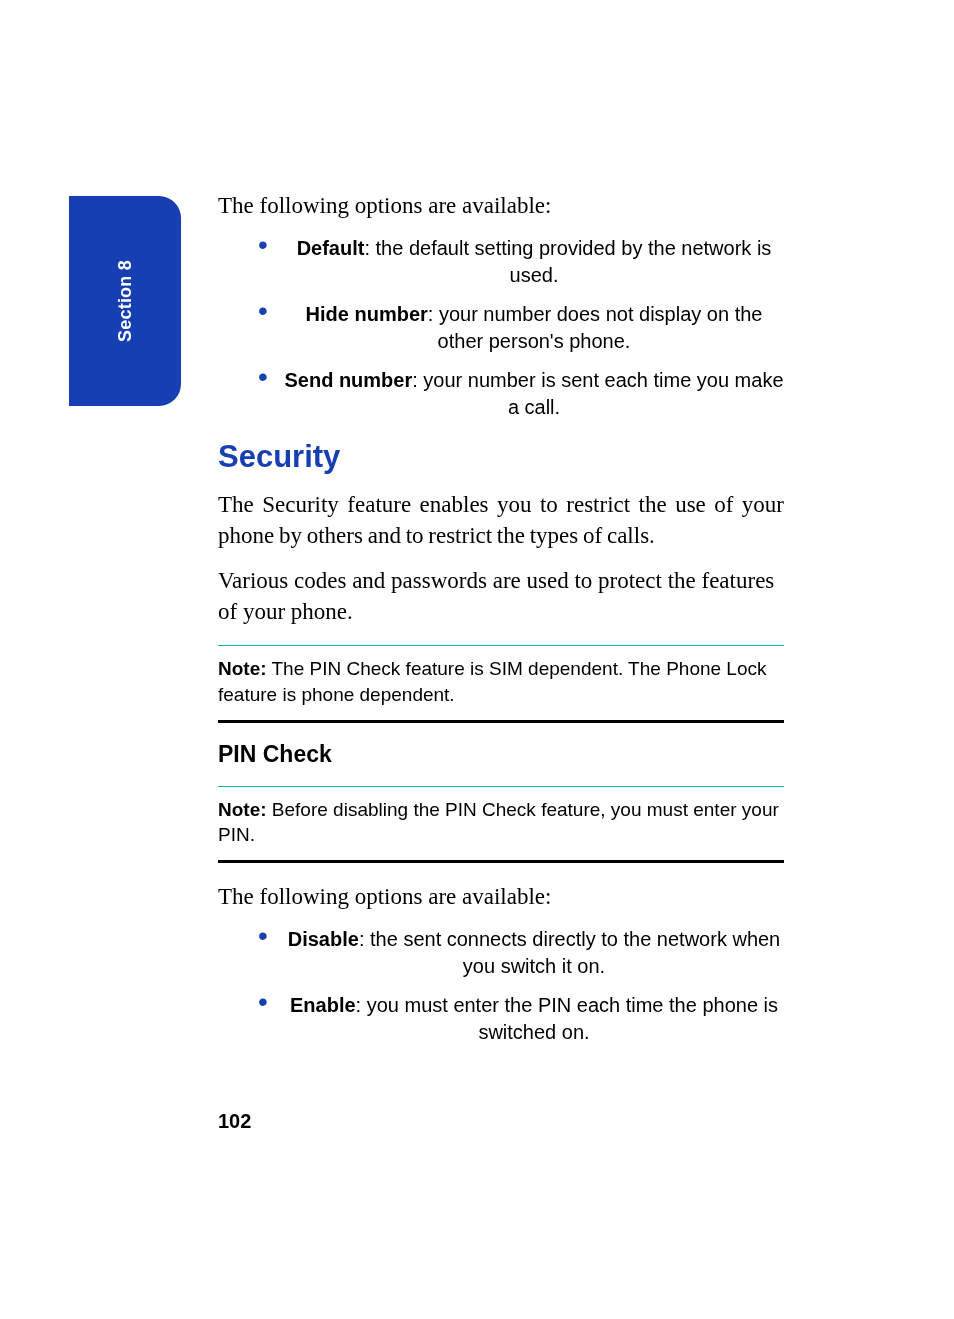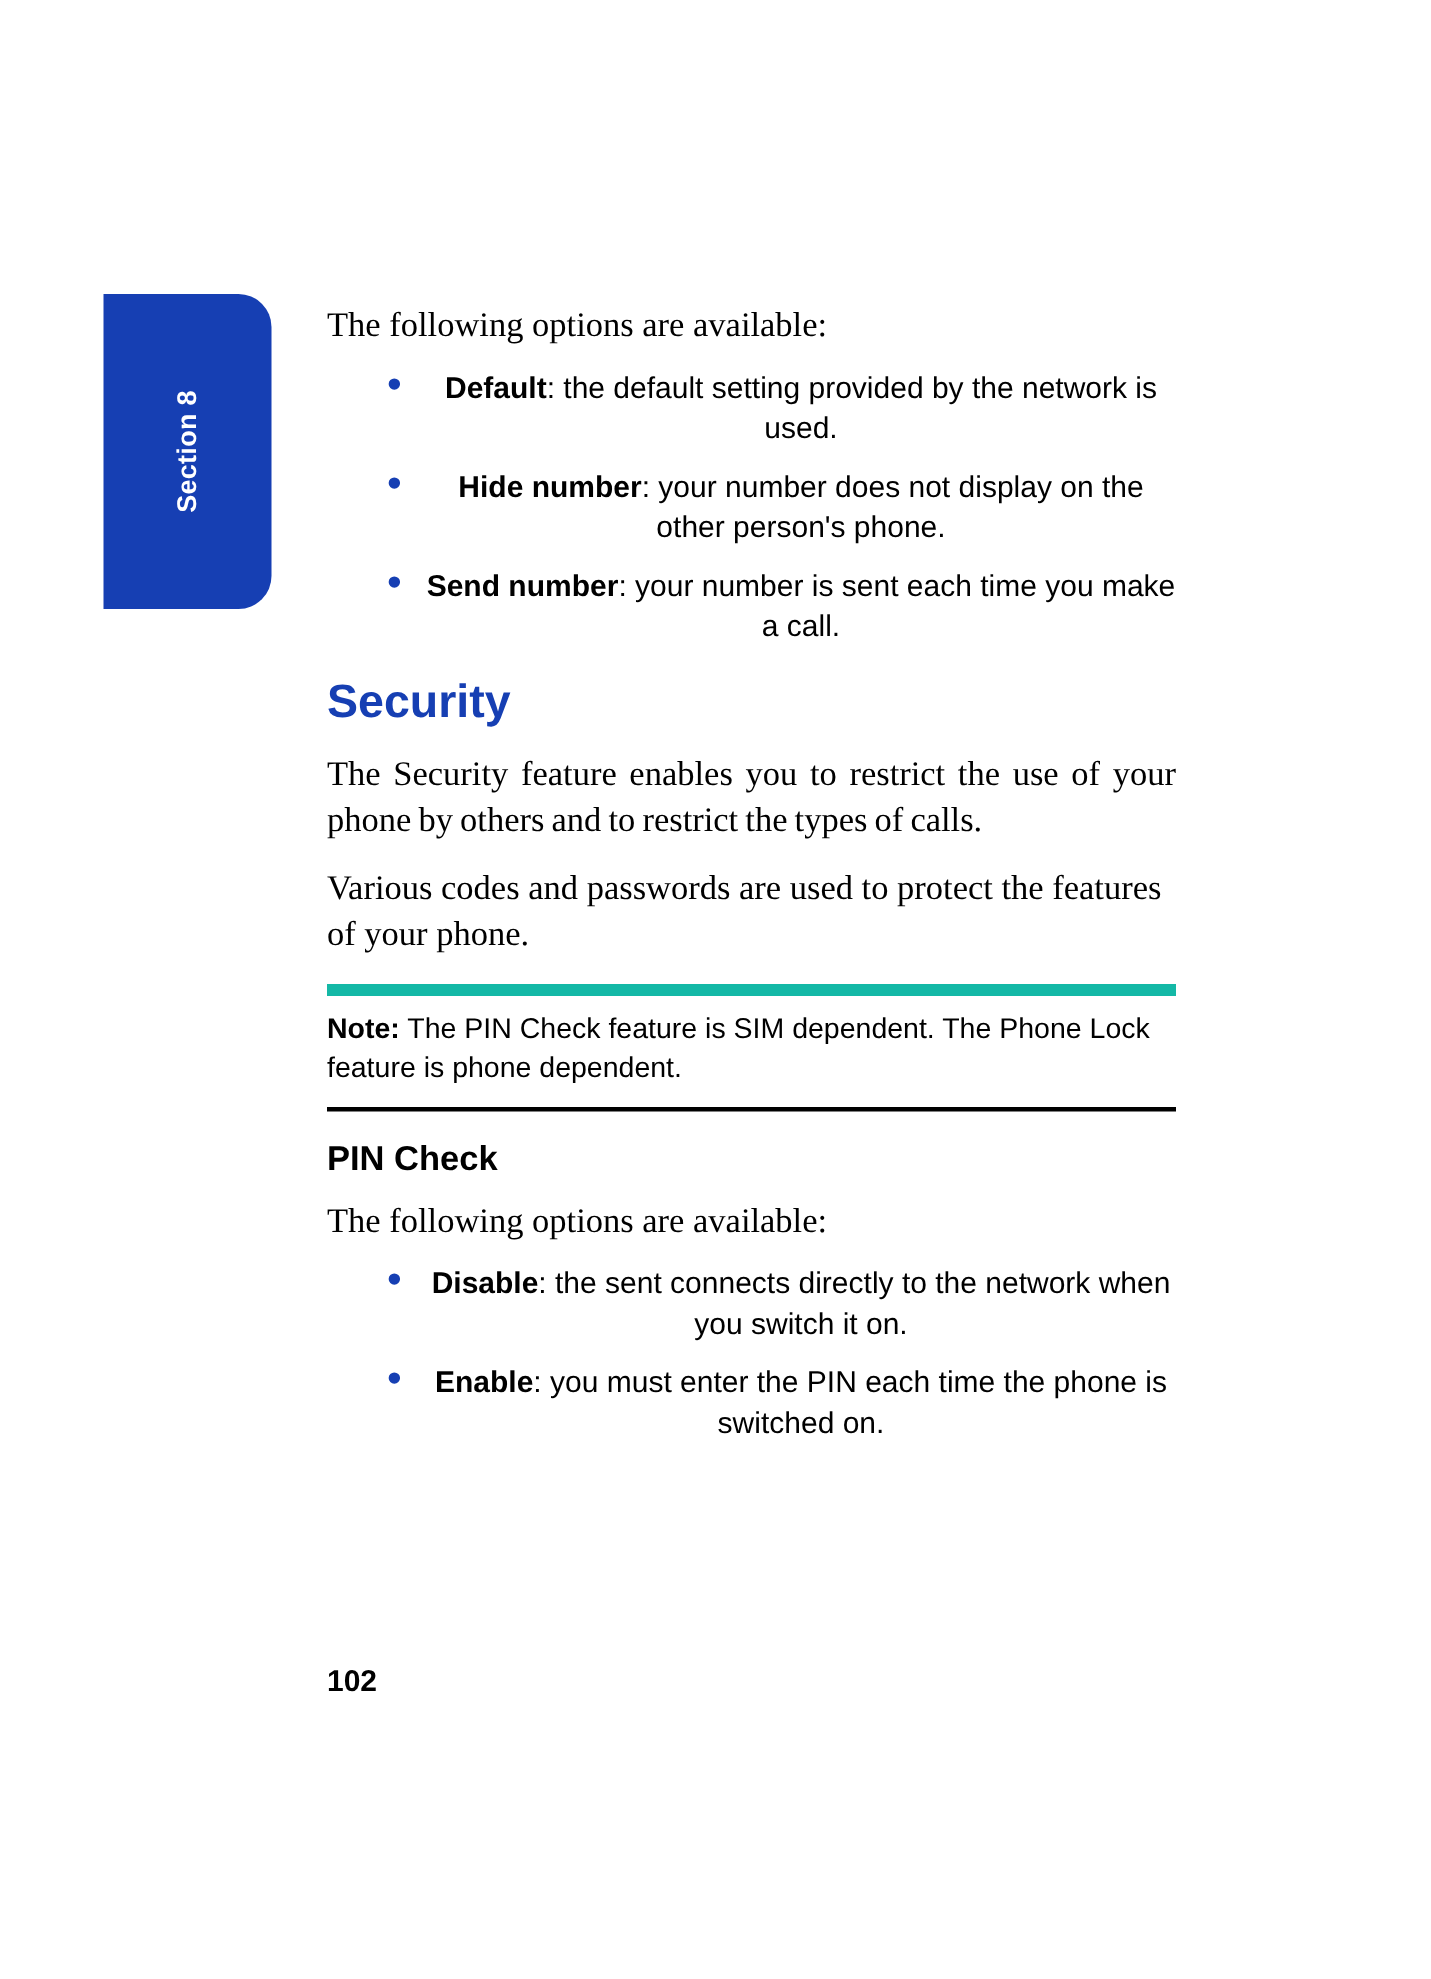--- a/index.html
+++ b/index.html
@@ -28,21 +28,20 @@
     font-size: 18px;
     white-space: nowrap;
     letter-spacing: 0.2px;
   }
 
   .content {
     position: absolute;
     left: 218px;
     top: 190px;
     width: 566px;
-    margin-top: 11px;
   }
 
   .serif-body {
     font-family: "Book Antiqua", Palatino, Georgia, serif;
     font-size: 23px;
     line-height: 1.35;
     margin-bottom: 14px;
   }
 
   .bullets {
@@ -75,21 +74,21 @@
 
   .h-security {
     font-family: Arial, Helvetica, sans-serif;
     font-weight: bold;
     color: #163fb3;
     font-size: 31px;
     margin: 6px 0 14px 0;
   }
 
   .note-block {
-    border-top: 8px solid #14b8a6;
+    border-top: 1px solid #14b8a6;
     border-bottom: 3px solid #000;
     padding: 10px 0 12px 0;
     margin: 18px 0 18px 0;
     font-family: Arial, Helvetica, sans-serif;
     font-size: 19px;
     line-height: 1.35;
   }
   .note-block .note-label {
     font-weight: bold;
   }
@@ -133,20 +132,23 @@
 
   <p class="serif-body">Various codes and passwords are used to protect the features of your phone.</p>
 
   <div class="note-block">
     <span class="note-label">Note:</span><span> The PIN Check feature is SIM dependent. The Phone Lock feature is phone dependent.</span>
   </div>
 
   <h3 class="h-sub">PIN Check</h3>
 
 
+  <div class="note-block">
+    <span class="note-label">Note:</span><span> Before disabling the PIN Check feature, you must enter your PIN.</span>
+  </div>
 
   <p class="serif-body">The following options are available:</p>
 
   <ul class="bullets">
     <li><span class="term">Disable</span><span>: the sent connects directly to the network when you switch it on.</span></li>
     <li><span class="term">Enable</span><span>: you must enter the PIN each time the phone is switched on.</span></li>
   </ul>
 
 </div>
 

